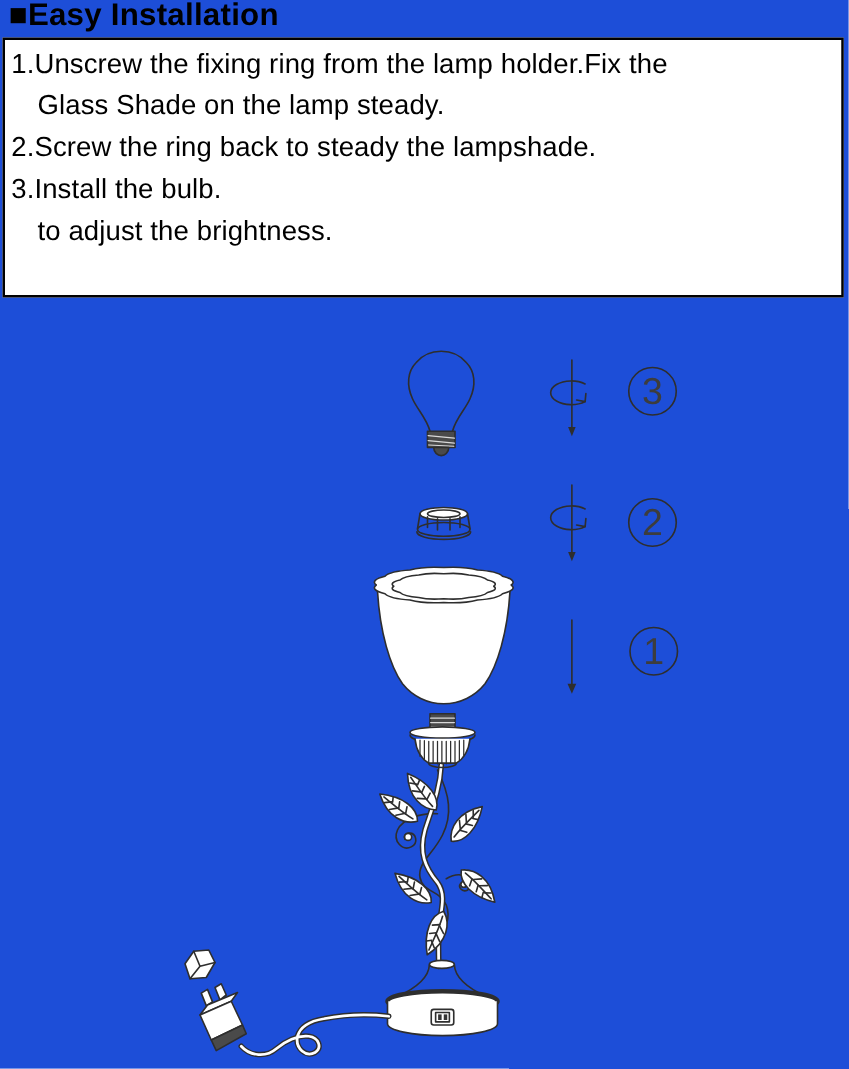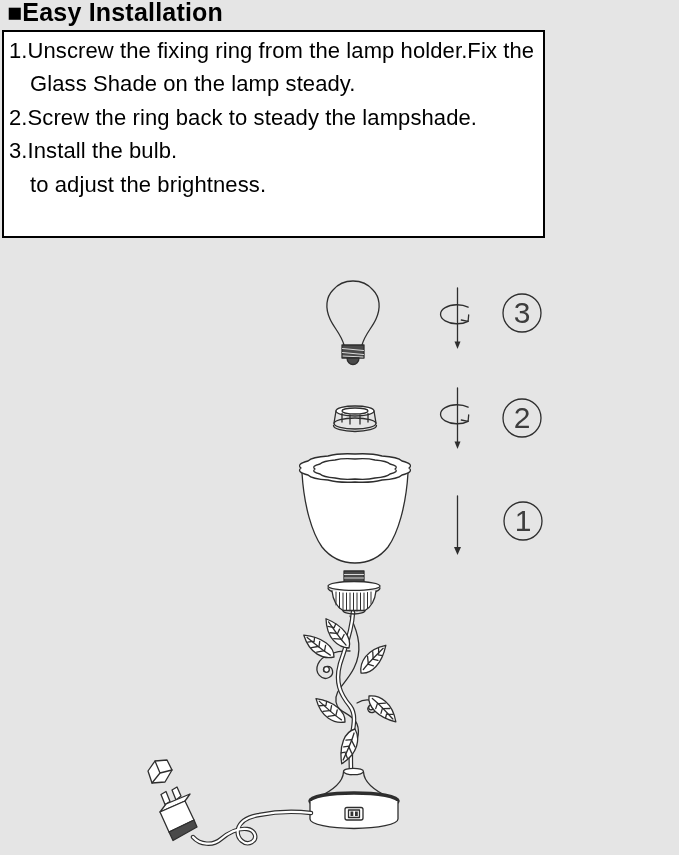--- a/index.html
+++ b/index.html
@@ -1,19 +1,19 @@
 <!DOCTYPE html>
 <html><head>
 <meta charset="utf-8">
 <style>
   html,body{margin:0;padding:0;background:#fff;}
-  .page{position:relative;width:679px;height:855px;background:#e5e5e5;overflow:hidden;
+  .page{position:relative;width:679px;height:855px;background:#1d4ed8;overflow:hidden;
         font-family:"Liberation Sans",sans-serif;color:#000;}
   .title{position:absolute;top:-2px;left:7px;font-size:25px;font-weight:700;letter-spacing:.2px;white-space:nowrap;}
-  .ibox{position:absolute;top:30px;left:2px;width:543px;height:208px;border:2px solid #000;
+  .ibox{position:absolute;top:30px;left:2px;width:673px;height:208px;border:2px solid #000;
         box-sizing:border-box;padding:2px 4px 0 5px;background:#fff;}
   .iline{font-size:22px;line-height:33.4px;white-space:nowrap;letter-spacing:.1px;}
   .iline.cont{padding-left:21px;}
   svg.diagram{position:absolute;top:0;left:0;width:679px;height:855px;}
   .ln{stroke:#2e2e2e;stroke-width:1.3;fill:none;stroke-linecap:round;stroke-linejoin:round;}
   .badge-num{font-family:"Liberation Sans",sans-serif;font-size:30px;fill:#3d3d3d;}
 </style>
 </head>
 <body>
 

